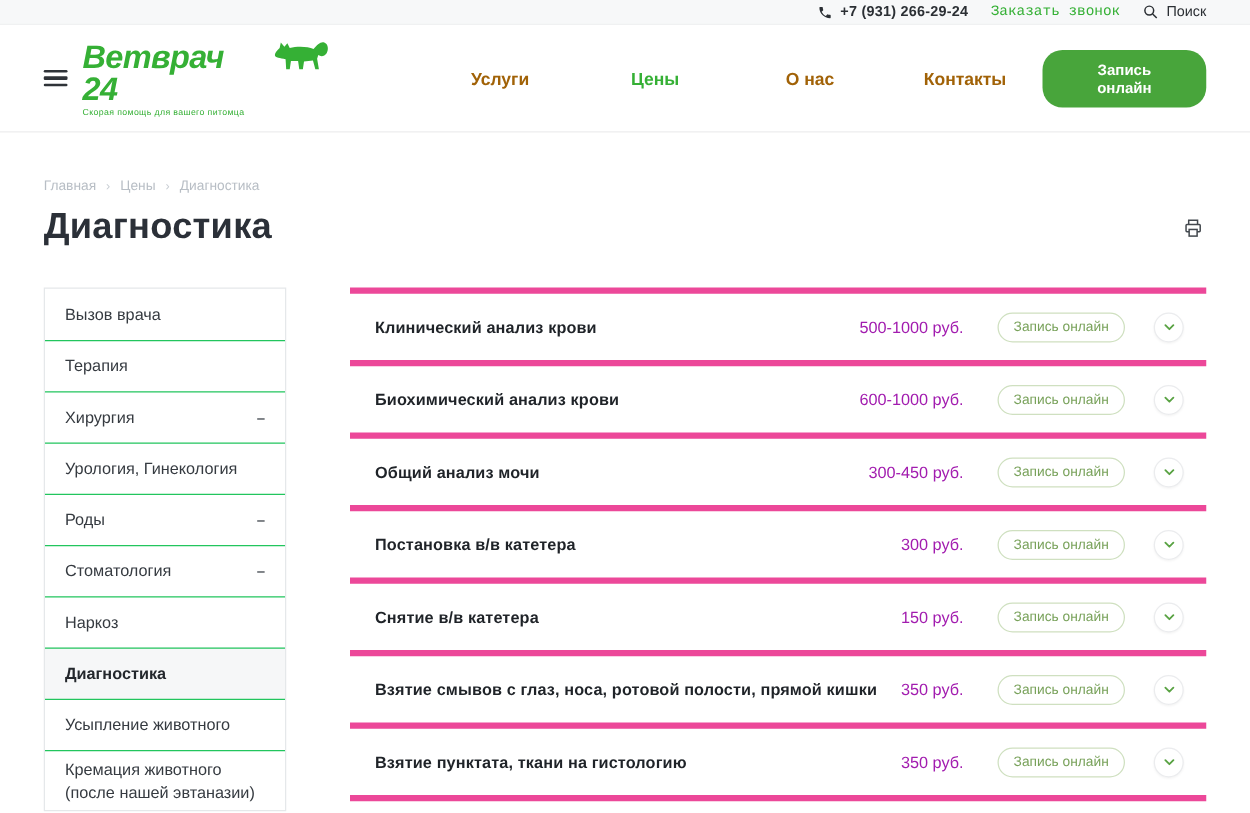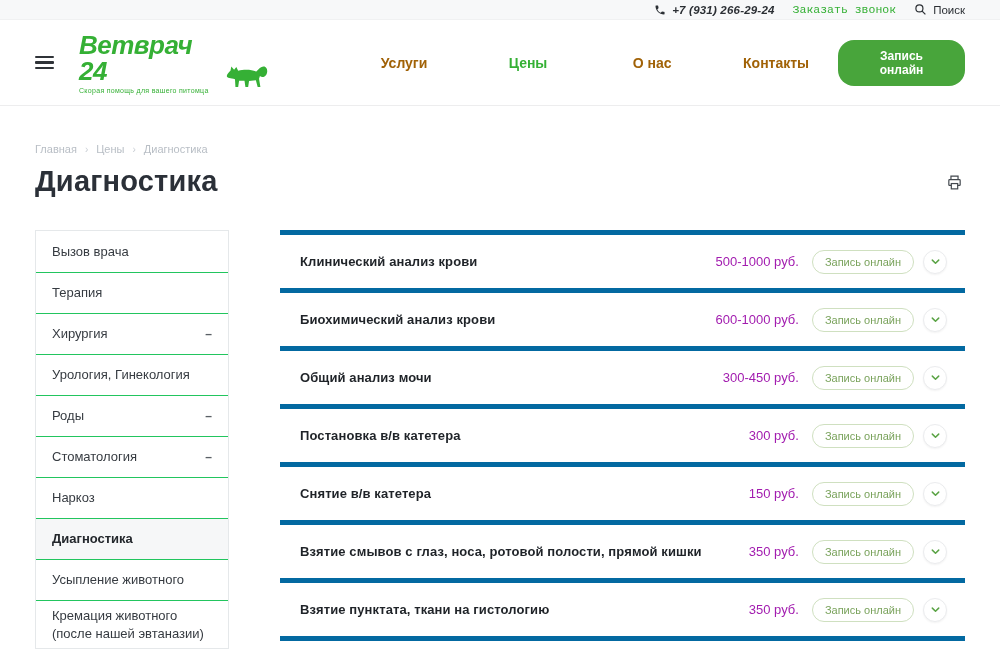--- a/index.html
+++ b/index.html
@@ -4,30 +4,30 @@
 <style>
   * { margin:0; padding:0; box-sizing:border-box; }
   html,body { width:1000px; height:650px; overflow:hidden; background:#fff;
     font-family:"Liberation Sans", sans-serif; color:#23272c; }
 
   
   .topbar { height:20px; background:#f7f8f9; border-bottom:1px solid #f0f1f2;
     display:flex; align-items:center; justify-content:flex-end; padding:0 35px; }
   .topbar-right { display:flex; align-items:center; gap:18px; font-size:11.5px; }
   .tb-item { display:flex; align-items:center; gap:6px; color:#2b2f34; cursor:pointer; text-decoration:none; }
-  .tb-phone-num { font-weight:600; letter-spacing:.2px;font-style:italic; }
+  .tb-phone-num { font-weight:600; letter-spacing:.2px; }
   .tb-callback { color:var(--accent); cursor:pointer; text-decoration:none;font-family:Liberation Mono, monospace; }
 
   
   .header { height:86px; background:#fff; border-bottom:1px solid #ededee;
     display:flex; align-items:center; padding:0 35px; }
   .burger { width:19px; height:13px; display:flex; flex-direction:column;
     justify-content:space-between; cursor:pointer; flex:none; }
   .burger span { display:block; height:2.4px; background:#2f3338; border-radius:1px; }
-  .logo { display:flex; align-items:flex-end; margin-left:25px; cursor:pointer; }
+  .logo { display:flex; align-items:flex-start; margin-left:12px; cursor:pointer; }
   .logo-txt { display:flex; flex-direction:column; }
   .logo-title { color:var(--accent); font-size:26px; font-weight:bold; font-style:italic;
     letter-spacing:-.5px; line-height:1; }
   .logo-tagline { color:var(--accent); font-size:7px; margin-top:3px; letter-spacing:.3px; }
   .logo-dog { margin-left:6px; margin-top:-4px; }
   .nav { display:flex; margin-left:72px; gap:0; }
   .nav a { display:block; width:124px; text-align:center; font-size:14px; font-weight:bold;
     color:#a16207; text-decoration:none; cursor:pointer; }
   .nav a.active { color:var(--accent); }
   .cta-btn { margin-left:auto; background:var(--btn-green); color:#fff; border:none;
@@ -47,22 +47,22 @@
 
   .sidebar { width:194px; flex:none; border:1px solid #e5e8ea; background:#fff; }
   .side-item { display:flex; align-items:center; justify-content:space-between;
     min-height:41px; padding:6px 16px; font-size:13px; color:#363b41;
     border-top:1px solid #22c55e; cursor:pointer; line-height:1.35; }
   .side-item:first-child { border-top:none;align-items:center; }
   .side-item.active { font-weight:bold; color:#23272c; background:#f6f7f8; }
   .side-dash { color:#5a5f65; font-weight:bold; font-size:12px; flex:none; margin-left:8px; }
 
   .pricelist { flex:1; margin-left:51px; background:#fff; }
-  .price-row { height:58px; border-top:5px solid #0369a1; background:#fff;
-    display:flex; align-items:center; padding:0 18px 0 20px; }
+  .price-row { height:58px; border-top:5px solid #ec4899; background:#fff;
+    display:flex; align-items:center; padding:0 18px 0 20px;gap:14px; }
   .service { font-size:13px; font-weight:bold; color:#1f2328; letter-spacing:.1px; }
   .price { margin-left:auto; font-size:13px; color:#a21caf; white-space:nowrap; }
   .row-book { margin-left:13px; flex:none; background:#fff; border:1px solid #cfe0c0;
     color:#79a25b; font-family:inherit; font-size:11px; padding:5px 12px;
     border-radius:13px; cursor:pointer; white-space:nowrap; }
   .row-chevron { margin-left:9px; flex:none; width:24px; height:24px; border-radius:50%;
     background:#fff; border:1px solid #ebecee; box-shadow:0 1px 2px rgba(0,0,0,.05);
     display:flex; align-items:center; justify-content:center; cursor:pointer; padding:0; }
 </style>
 </head>

